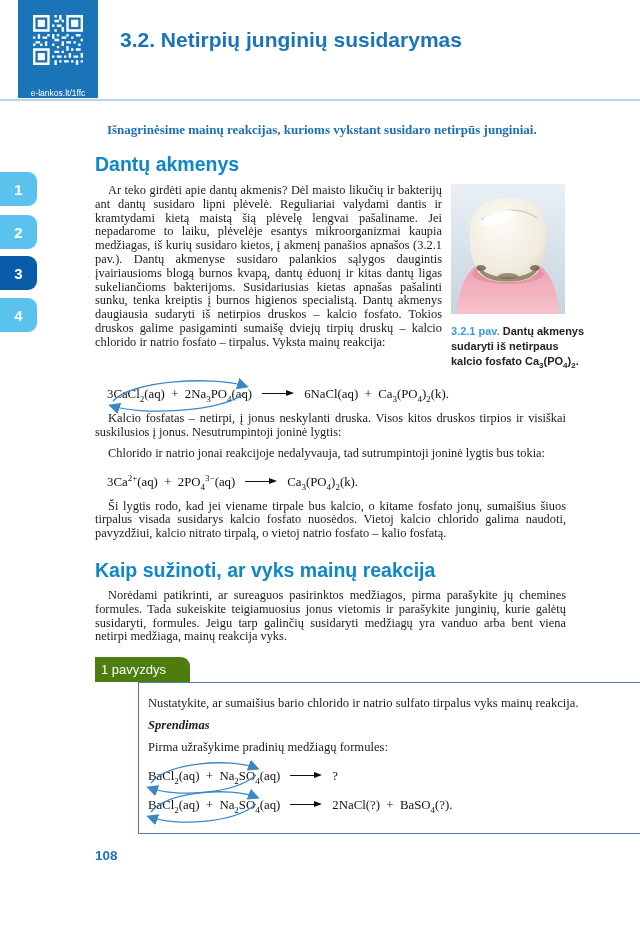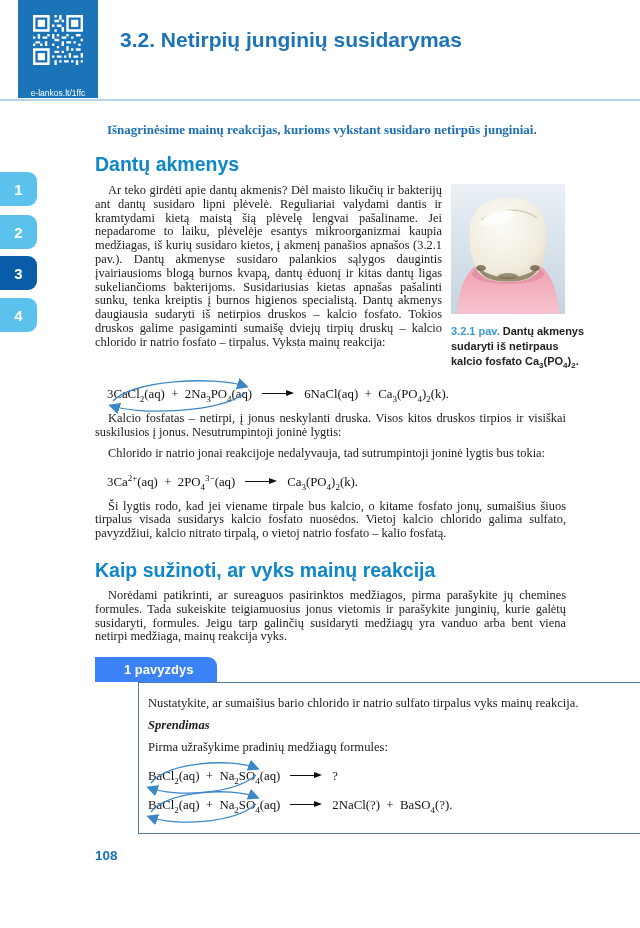--- a/index.html
+++ b/index.html
@@ -44,23 +44,23 @@
   .eq{font-size:12.8px;white-space:pre;color:#111;}
   .eq sub{font-size:9px;}
   .eq sup{font-size:9px;}
   .arr{display:inline-block;width:30px;height:0;border-top:1.3px solid #111;
        position:relative;vertical-align:0.3em;margin:0 12px 0 10px;}
   .arr::after{content:"";position:absolute;right:-2px;top:-4.4px;width:0;height:0;
        border-left:8px solid #111;border-top:3.6px solid transparent;border-bottom:3.6px solid transparent;}
   svg.swap{position:absolute;pointer-events:none;left:-8px;top:-10px;}
 
   
-  .ex-tab{display:inline-block;margin:13px 0 0 0;background:#3b82f6;color:#ffffff;
-          font-family:"Liberation Sans",sans-serif;font-weight:bold;font-size:13px;
-          padding:5px 24px 5px 29px;border-radius:0 9px 0 0;}
+  .ex-tab{display:inline-block;margin:13px 0 0 0;background:#4d7c0f;color:#ffffff;
+          font-family:"Liberation Sans",sans-serif;font-weight:normal;font-size:13px;
+          padding:5px 24px 5px 6px;border-radius:0 9px 0 0;}
   .ex-box{border:1.5px solid #5577aa;width:556px;box-sizing:border-box;
           padding:11px 15px 13px 9px;margin-left:43px;}
   .ex-box p{margin:0 0 3px 0;font-size:12.6px;line-height:19px;text-align:justify;}
   .sol{font-weight:bold;font-style:italic;}
   .ex-box .eq-wrap{margin:9px 0 6px 0;}
 
   .page-number{margin:14px 0 0 0;font-family:"Liberation Sans",sans-serif;
                font-weight:bold;font-size:13.5px;color:#1b74b8;}
   .hidden-defs{position:absolute;width:0;height:0;}
 </style>
@@ -165,21 +165,21 @@
 
     <p class="body mt">Kalcio fosfatas – netirpi, į jonus neskylanti druska. Visos kitos druskos tirpios ir visiškai suskilusios į jonus. Nesutrumpintoji joninė lygtis:</p>
 
 
     <p class="body mt">Chlorido ir natrio jonai reakcijoje nedalyvauja, tad sutrumpintoji joninė lygtis bus tokia:</p>
 
     <div class="eq-wrap">
       <span class="eq">3Ca<sup>2+</sup>(aq)  +  2PO<sub>4</sub><sup>3−</sup>(aq)<span class="arr"></span>Ca<sub>3</sub>(PO<sub>4</sub>)<sub>2</sub>(k).</span>
     </div>
 
-    <p class="body mt">Ši lygtis rodo, kad jei viename tirpale bus kalcio, o kitame fosfato jonų, sumaišius šiuos tirpalus visada susidarys kalcio fosfato nuosėdos. Vietoj kalcio chlorido galima sulfato, pavyzdžiui, kalcio nitrato tirpalą, o vietoj natrio fosfato – kalio fosfatą.</p>
+    <p class="body mt">Ši lygtis rodo, kad jei viename tirpale bus kalcio, o kitame fosfato jonų, sumaišius šiuos tirpalus visada susidarys kalcio fosfato nuosėdos. Vietoj kalcio chlorido galima naudoti, pavyzdžiui, kalcio nitrato tirpalą, o vietoj natrio fosfato – kalio fosfatą.</p>
 
     <h2 class="sec" style="margin-top:17px;">Kaip sužinoti, ar vyks mainų reakcija</h2>
 
     <p class="body" style="margin-top:7px;">Norėdami patikrinti, ar sureaguos pasirinktos medžiagos, pirma parašykite jų chemines formules. Tada sukeiskite teigiamuosius jonus vietomis ir parašykite junginių, kurie galėtų susidaryti, formules. Jeigu tarp galinčių susidaryti medžiagų yra vanduo arba bent viena netirpi medžiaga, mainų reakcija vyks.</p>
 
     <div>
       <span class="ex-tab">1 pavyzdys</span>
     </div>
     <div class="ex-box">
       <p>Nustatykite, ar sumaišius bario chlorido ir natrio sulfato tirpalus vyks mainų reakcija.</p>

